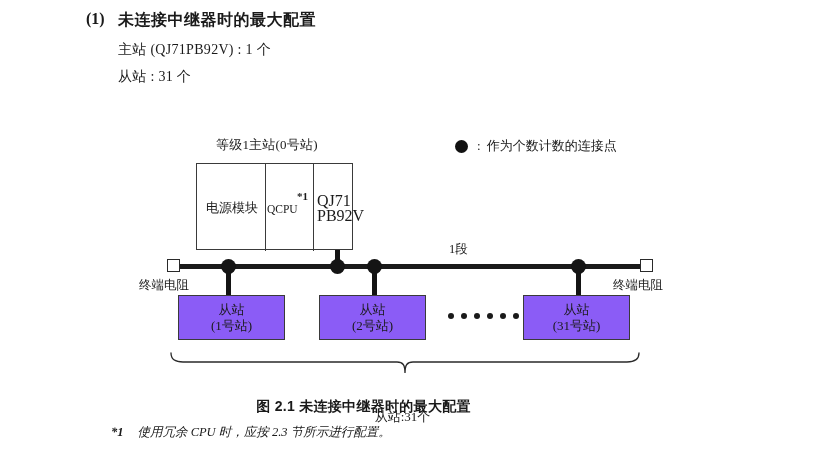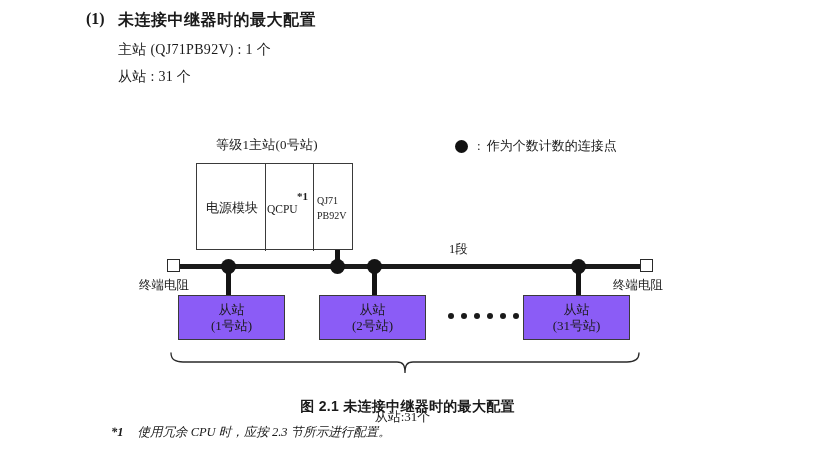--- a/index.html
+++ b/index.html
@@ -106,21 +106,21 @@
   }
   #rack-text-qcpu-note {
     left: 100px; top: 25px;
     font-size: 11px;
     font-weight: bold;
   }
   #rack-text-pb92v {
     left: 120px; top: 29px;
     width: 38px;
     text-align: left;
-    font-size: 10px;
+    font-size: 16px;
     line-height: 15px;
   }
 
   
   #bus-line {
     left: 179px; top: 263.5px;
     width: 462px; height: 5px;
     background: #1a1a1a;
   }
   .term-resistor {
@@ -209,21 +209,20 @@
   }
 
   
   #figure-caption {
     left: 0; top: 398px;
     width: 739px;
     text-align: center;
     font-size: 14px;
     font-weight: bold;
     font-family: "Liberation Sans", "DejaVu Sans", sans-serif;
-    margin-left: 44px;
   }
   #figure-caption-inner {
     display: inline-block;
     margin-left: -12px;
     letter-spacing: 0.3px;
   }
   #footnote {
     left: 111px; top: 424px;
     font-size: 12.5px;
     font-style: italic;

